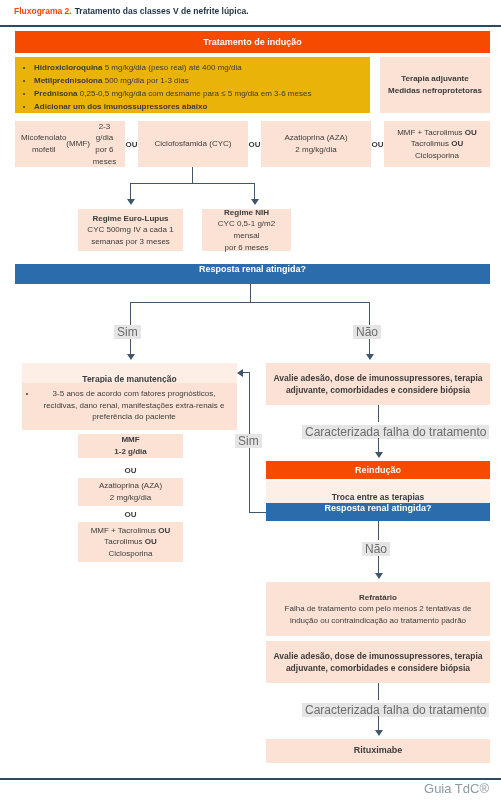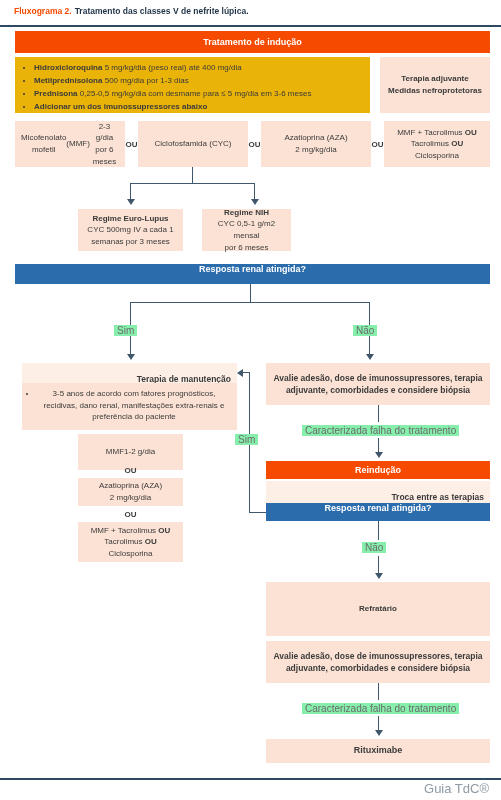--- a/index.html
+++ b/index.html
@@ -48,21 +48,21 @@
     text-align: center;
   }
   .peach {
     background: #fbe2d4;
     display: flex; align-items: center; justify-content: center;
     text-align: center; font-size: 8px; line-height: 1.45;
     padding: 4px 6px; color: #3b3b3b;
   }
   .peach-light {
     background: #fdeee6;
-    display: flex; align-items: center; justify-content: flex-end;
+    display: flex; align-items: center; justify-content: center;
     text-align: center; font-size: 8.5px; line-height: 1.45;
     padding: 16px 6px; color: #3b3b3b; font-weight: bold;
   }
   .peach-left {
     background: #eab308;
     text-align: left; font-size: 8px; line-height: 1.5;
     padding: 5px 8px; color: #3b3b3b;
   }
   .bold-hd { font-weight: bold; }
   .b { font-weight: bold; }
@@ -76,22 +76,22 @@
     border-right: 4px solid transparent;
     border-top: 6px solid #3f566b;
   }
   .arrow-l {
     position: absolute; width: 0; height: 0;
     border-top: 4px solid transparent;
     border-bottom: 4px solid transparent;
     border-right: 6px solid #3f566b;
   }
   .lbl {
-    position: absolute; font-size: 10px; color: #6b6b6b;
-    background: #86efac; padding: 0 3px; white-space: nowrap;
+    position: absolute; font-size: 12px; color: #6b6b6b;
+    background: #e5e5e5; padding: 0 3px; white-space: nowrap;
   }
   .ou {
     position: absolute; font-size: 8px; font-weight: bold; color: #3b3b3b;
     display: flex; align-items: center; justify-content: center;
   }
   ul.bullets { margin: 0; padding-left: 11px; }
   ul.bullets li { margin-bottom: 1px; }
 </style>
 </head>
 <body>
@@ -179,21 +179,21 @@
 
 <div class="box peach-light" style="left:22px; top:363px; width:215px; height:19px;">
   <span>Terapia de manutenção</span>
 </div>
 <div class="box peach" style="left:22px; top:383px; width:215px; height:47px; display:block; padding:5px 6px 5px 4px;">
   <ul class="bullets">
     <li>3-5 anos de acordo com fatores prognósticos, recidivas, dano renal, manifestações extra-renais e preferência do paciente</li>
   </ul>
 </div>
 
-<div class="box peach" style="left:78px; top:434px; width:105px; height:36px; ">
+<div class="box peach" style="left:78px; top:434px; width:105px; height:24px; flex-direction:column;font-weight:bold;">
   <div>MMF</div>
   <div>1-2 g/dia</div>
 </div>
 <div class="ou" style="left:78px; top:462px; width:105px; height:16px;">
   <span>OU</span>
 </div>
 <div class="box peach" style="left:78px; top:478px; width:105px; height:28px; flex-direction:column;">
   <div>Azatioprina (AZA)</div>
   <div>2 mg/kg/dia</div>
 </div>
@@ -230,20 +230,21 @@
 <div class="arrow-l" style="left:237px; top:368.5px;"></div>
 <div class="lbl" style="left:235px; top:434px;">Sim</div>
 
 <div class="vline" style="left:378px; top:521px; height:19px;"></div>
 <div class="lbl" style="left:362px; top:542px;">Não</div>
 <div class="vline" style="left:378px; top:556px; height:17px;"></div>
 <div class="arrow-d" style="left:374.5px; top:573px;"></div>
 
 <div class="box peach" style="left:266px; top:582px; width:224px; height:54px; flex-direction:column;">
   <div class="bold-hd">Refratário</div>
+  <div>Falha de tratamento com pelo menos 2 tentativas de indução ou contraindicação ao tratamento padrão</div>
 </div>
 <div class="box peach" style="left:266px; top:641px; width:224px; height:42px; flex-direction:column; font-weight:bold; font-size:8.5px;">
   <span>Avalie adesão, dose de imunossupressores, terapia adjuvante, comorbidades e considere biópsia</span>
 </div>
 <div class="vline" style="left:378px; top:683px; height:17px;"></div>
 <div class="lbl" style="left:302px; top:703px;">Caracterizada falha do tratamento</div>
 <div class="vline" style="left:378px; top:716px; height:14px;"></div>
 <div class="arrow-d" style="left:374.5px; top:730px;"></div>
 
 <div class="box peach" style="left:266px; top:739px; width:224px; height:24px; font-weight:bold; font-size:9px;">

